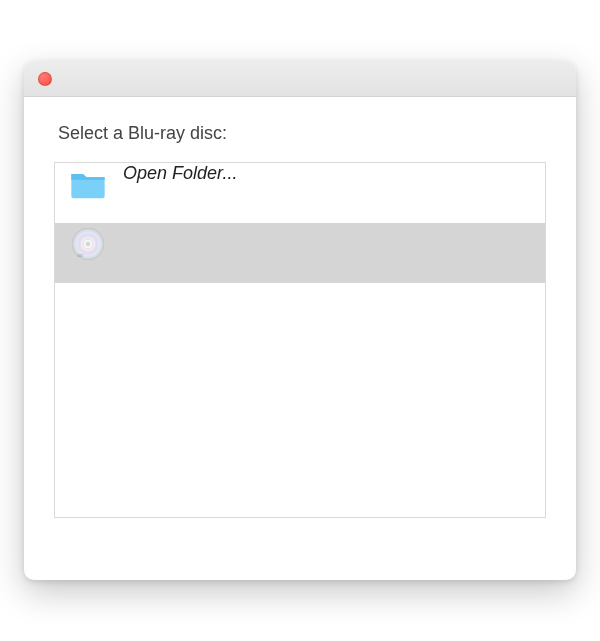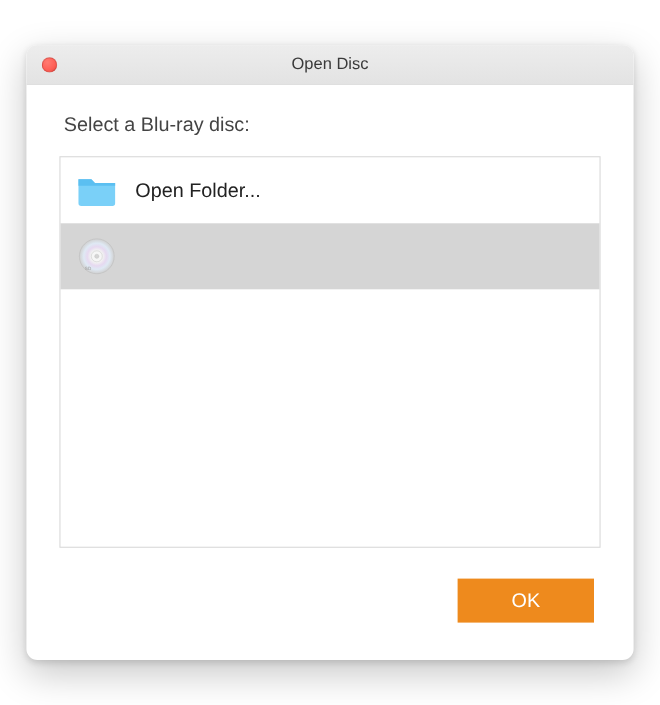--- a/index.html
+++ b/index.html
@@ -58,25 +58,25 @@
       color: #444;
       margin: 0 0 18px 4px;
     }
     .list-box {
       border: 1px solid #d9d9d9;
       height: 356px;
       background: #fff;
     }
     .list-row {
       display: flex;
-      align-items: center;
       height: 60px;
       padding: 0 12px;
       cursor: pointer;
       gap: 14px;
+      font-style: italic;
     }
     .list-row.selected {
       background: #d5d5d5;
     }
     .row-icon {
       width: 42px;
       height: 42px;
       flex-shrink: 0;
       display: flex;
       align-items: center;
@@ -108,21 +108,20 @@
     .btn-orange {
       background: #ee8a1d;
     }
   </style>
 </head>
 <body>
 
 <div class="window">
   <div class="titlebar">
     <div class="traffic-light"></div>
-    <div class="title-text">Open Disc</div>
   </div>
 
   <div class="content">
     <div class="prompt">Select a Blu-ray disc:</div>
 
     <div class="list-box">
 
       <div class="list-row">
         <div class="row-icon">
           <svg viewBox="0 0 48 48" width="40" height="40">
@@ -149,16 +148,15 @@
             <circle cx="24" cy="24" r="6" fill="#f6f6f6" stroke="#ccc" stroke-width="0.6"></circle>
             <circle cx="24" cy="24" r="2.3" fill="#d5d5d5" stroke="#bfbfbf" stroke-width="0.4"></circle>
             <text x="11" y="39" font-size="5" fill="#9a9a9a" font-family="Arial">SD</text>
           </svg>
         </div>
       </div>
 
     </div>
 
     <div class="button-bar">
-      <button class="btn btn-orange">OK</button>
     </div>
   </div>
 </div>
 
 </body></html>

